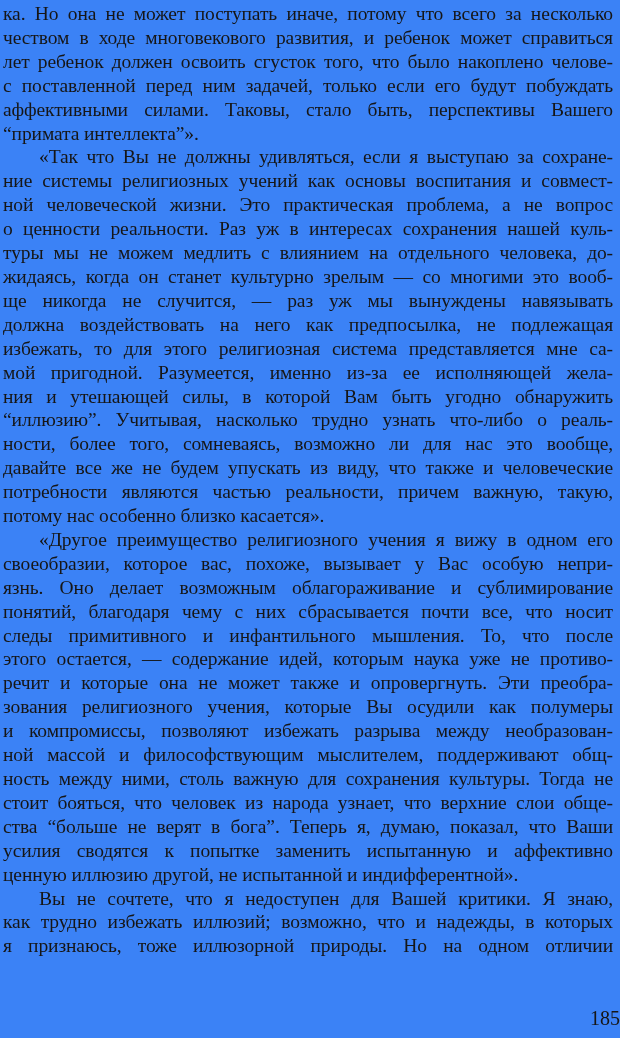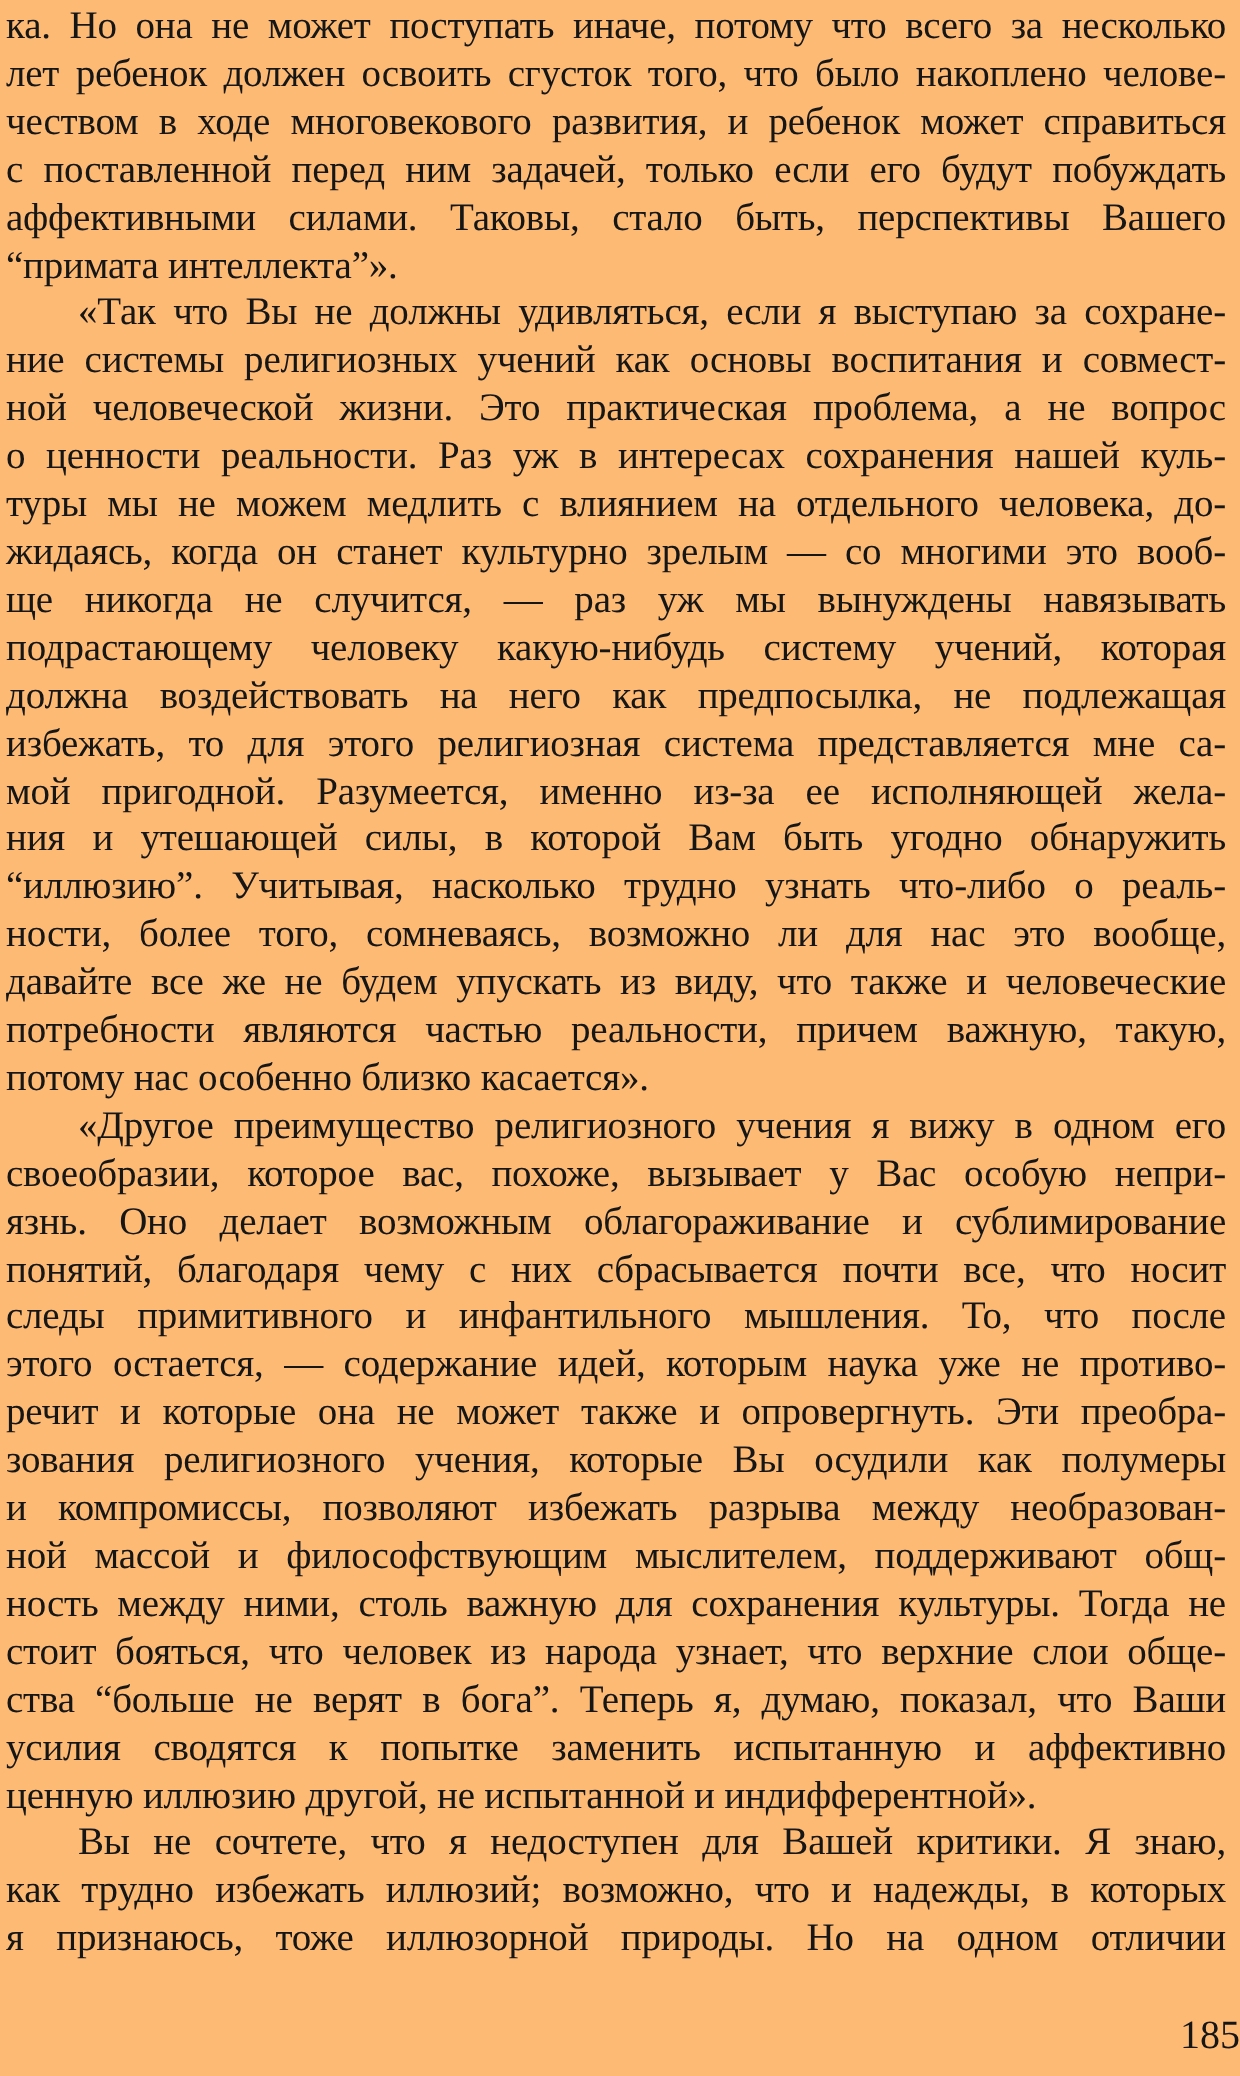--- a/index.html
+++ b/index.html
@@ -4,21 +4,21 @@
 <style>
   html, body {
     margin: 0;
     padding: 0;
     background: #ffffff;
   }
   .page {
     position: relative;
     width: 620px;
     height: 1038px;
-    background: #fdba74;
+    background: #3b82f6;
     overflow: hidden;
     font-family: "Liberation Serif", "DejaVu Serif", serif;
     color: #161616;
   }
   .text-block {
     position: absolute;
     top: 2px;
     left: 3px;
     right: 7px;
   }
@@ -46,33 +46,32 @@
     line-height: 24px;
     color: #161616;
   }
 </style>
 </head>
 <body>
 
 <div class="page">
   <div class="text-block">
       <div class="line">ка. Но она не может поступать иначе, потому что всего за несколько</div>
+      <div class="line">чеством в ходе многовекового развития, и ребенок может справиться</div>
       <div class="line">лет ребенок должен освоить сгусток того, что было накоплено челове-</div>
-      <div class="line">чеством в ходе многовекового развития, и ребенок может справиться</div>
       <div class="line">с поставленной перед ним задачей, только если его будут побуждать</div>
       <div class="line">аффективными силами. Таковы, стало быть, перспективы Вашего</div>
       <div class="line last-left">“примата интеллекта”».</div>
       <div class="line indent">«Так что Вы не должны удивляться, если я выступаю за сохране-</div>
       <div class="line">ние системы религиозных учений как основы воспитания и совмест-</div>
       <div class="line">ной человеческой жизни. Это практическая проблема, а не вопрос</div>
       <div class="line">о ценности реальности. Раз уж в интересах сохранения нашей куль-</div>
       <div class="line">туры мы не можем медлить с влиянием на отдельного человека, до-</div>
       <div class="line">жидаясь, когда он станет культурно зрелым — со многими это вооб-</div>
       <div class="line">ще никогда не случится, — раз уж мы вынуждены навязывать</div>
-      <div class="line">подрастающему человеку какую-нибудь систему учений, которая</div>
       <div class="line">должна воздействовать на него как предпосылка, не подлежащая</div>
       <div class="line">избежать, то для этого религиозная система представляется мне са-</div>
       <div class="line">мой пригодной. Разумеется, именно из-за ее исполняющей жела-</div>
       <div class="line">ния и утешающей силы, в которой Вам быть угодно обнаружить</div>
       <div class="line">“иллюзию”. Учитывая, насколько трудно узнать что-либо о реаль-</div>
       <div class="line">ности, более того, сомневаясь, возможно ли для нас это вообще,</div>
       <div class="line">давайте все же не будем упускать из виду, что также и человеческие</div>
       <div class="line">потребности являются частью реальности, причем важную, такую,</div>
       <div class="line last-left">потому нас особенно близко касается».</div>
       <div class="line indent">«Другое преимущество религиозного учения я вижу в одном его</div>

